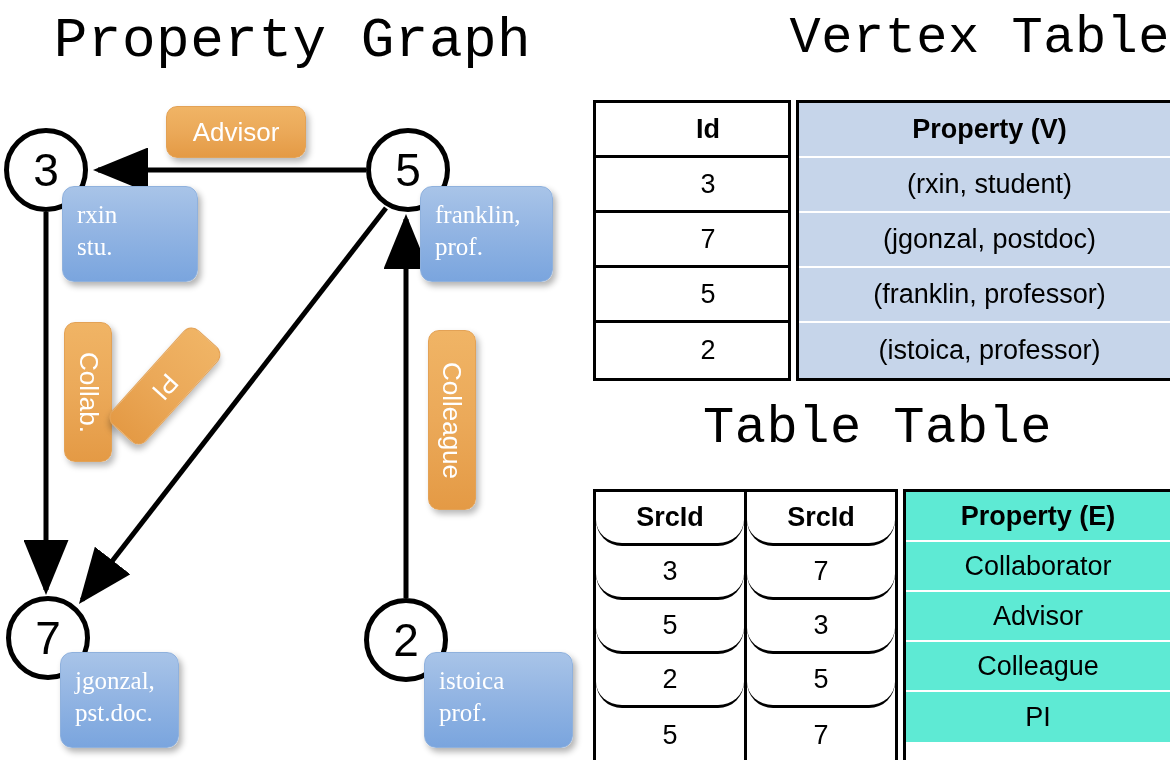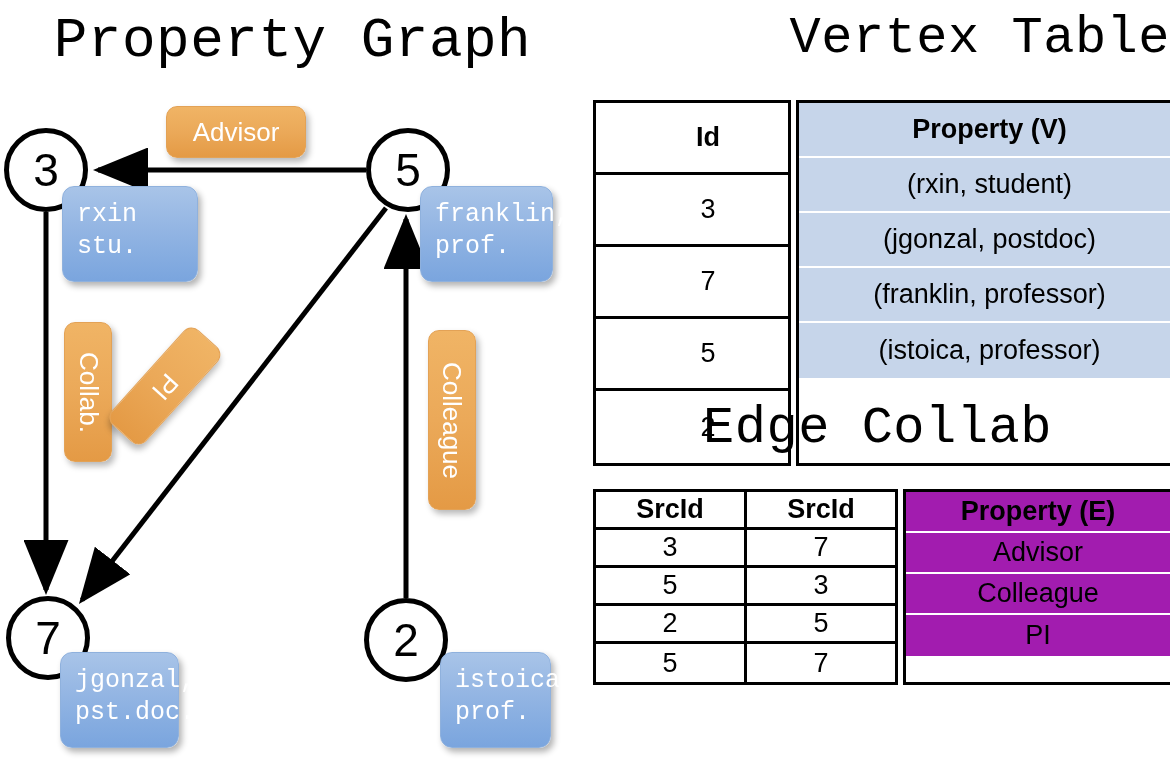--- a/index.html
+++ b/index.html
@@ -90,32 +90,32 @@
   #node-2 { left: 364px; top: 598px; }
 
   
   .prop-box {
     position: absolute;
     border-radius: 12px;
     background: linear-gradient(180deg, #a8c4e8 0%, #93b5e3 45%, #7aa5de 100%);
     border: 1px solid #8fb1dd;
     box-shadow: 3px 4px 6px rgba(0,0,0,0.30);
     color: #ffffff;
-    font-family: Liberation Mono, monospace;
+    font-family: Liberation Serif, serif;
     font-weight: 300;
     font-size: 25px;
     line-height: 32px;
     padding: 12px 14px;
     box-sizing: border-box;
     z-index: 8;
   }
   #prop-rxin      { left: 62px;  top: 186px; width: 136px; height: 96px; }
   #prop-franklin  { left: 420px; top: 186px; width: 133px; height: 96px; }
   #prop-jgonzal   { left: 60px;  top: 652px; width: 119px; height: 96px; }
-  #prop-istoica   { left: 440px; top: 652px; width: 111px; height: 96px; }
+  #prop-istoica   { left: 424px; top: 652px; width: 149px; height: 96px; }
 
   
   .edge-label {
     position: absolute;
     border-radius: 11px;
     background: linear-gradient(180deg, #f0b465 0%, #eba959 50%, #e49a45 100%);
     border: 1px solid #e3a256;
     box-shadow: 3px 4px 6px rgba(0,0,0,0.28);
     color: #ffffff;
     font-family: "Liberation Sans", sans-serif;
@@ -173,43 +173,43 @@
     font-weight: 300;
     font-size: 27px;
     color: #000000;
     box-sizing: border-box;
     white-space: nowrap;
   }
   .cell.hdr { font-weight: 700; font-size: 27px; }
 
   
   #vertex-wrap .col-id        { width: 192px; }
-  #vertex-wrap .col-id .cell  { height: 72px; border-bottom: 3px solid #000; padding-left: 32px; }
+  #vertex-wrap .col-id .cell  { height: 55px; border-bottom: 3px solid #000; padding-left: 32px; }
   #vertex-wrap .col-id .cell:last-child { border-bottom: none; }
   #vertex-wrap .col-prop      { width: 381px; }
   #vertex-wrap .col-prop .cell{ height: 55px; background: #c6d5ea; border-bottom: 2px solid #ffffff; }
   #vertex-wrap .col-prop .cell:last-child { border-bottom: none; }
   #vertex-wrap .gap { width: 5px; }
 
   
   #edge-wrap .col-src, #edge-wrap .col-dst { width: 148px; }
-  #edge-wrap .col-src .cell, #edge-wrap .col-dst .cell { height: 38px; border-bottom: 3px solid #000; }
+  #edge-wrap .col-src .cell, #edge-wrap .col-dst .cell { height: 54px; border-bottom: 3px solid #000; border-radius: 26px; }
   #edge-wrap .col-src .cell:last-child, #edge-wrap .col-dst .cell:last-child { border-bottom: none; }
   #edge-wrap .col-prop { width: 264px; }
-  #edge-wrap .col-prop .cell { height: 41px; background: #a21caf; border-bottom: 2px solid #ffffff; }
+  #edge-wrap .col-prop .cell { height: 50px; background: #5eead4; border-bottom: 2px solid #ffffff; }
   #edge-wrap .col-prop .cell:last-child { border-bottom: none; }
   #edge-wrap .gap { width: 5px; }
   #edge-wrap .col-mid { border-left: none; }
 </style>
 </head>
 <body>
 
 <div class="title" id="title-property-graph">Property Graph</div>
 <div class="title" id="title-vertex-table">Vertex Table</div>
-<div class="title" id="title-edge-table">Edge Collab</div>
+<div class="title" id="title-edge-table">Table Table</div>
 
 <div id="graph-panel">
 
   <svg id="graph-edges" viewBox="0 0 585 760">
     <defs>
       <marker id="arrowhead" markerWidth="11" markerHeight="9" refX="10" refY="4.5" orient="auto" markerUnits="strokeWidth">
         <path d="M0,0 L11,4.5 L0,9 z" fill="#000000"></path>
       </marker>
     </defs>
 
@@ -295,17 +295,18 @@
   <div class="col bordered col-dst col-mid">
     <div class="cell hdr">SrcId</div>
     <div class="cell">7</div>
     <div class="cell">3</div>
     <div class="cell">5</div>
     <div class="cell">7</div>
   </div>
   <div class="gap"></div>
   <div class="col bordered col-prop">
     <div class="cell hdr">Property (E)</div>
+    <div class="cell">Collaborator</div>
     <div class="cell">Advisor</div>
     <div class="cell">Colleague</div>
     <div class="cell">PI</div>
   </div>
 </div>
 
 </body></html>

